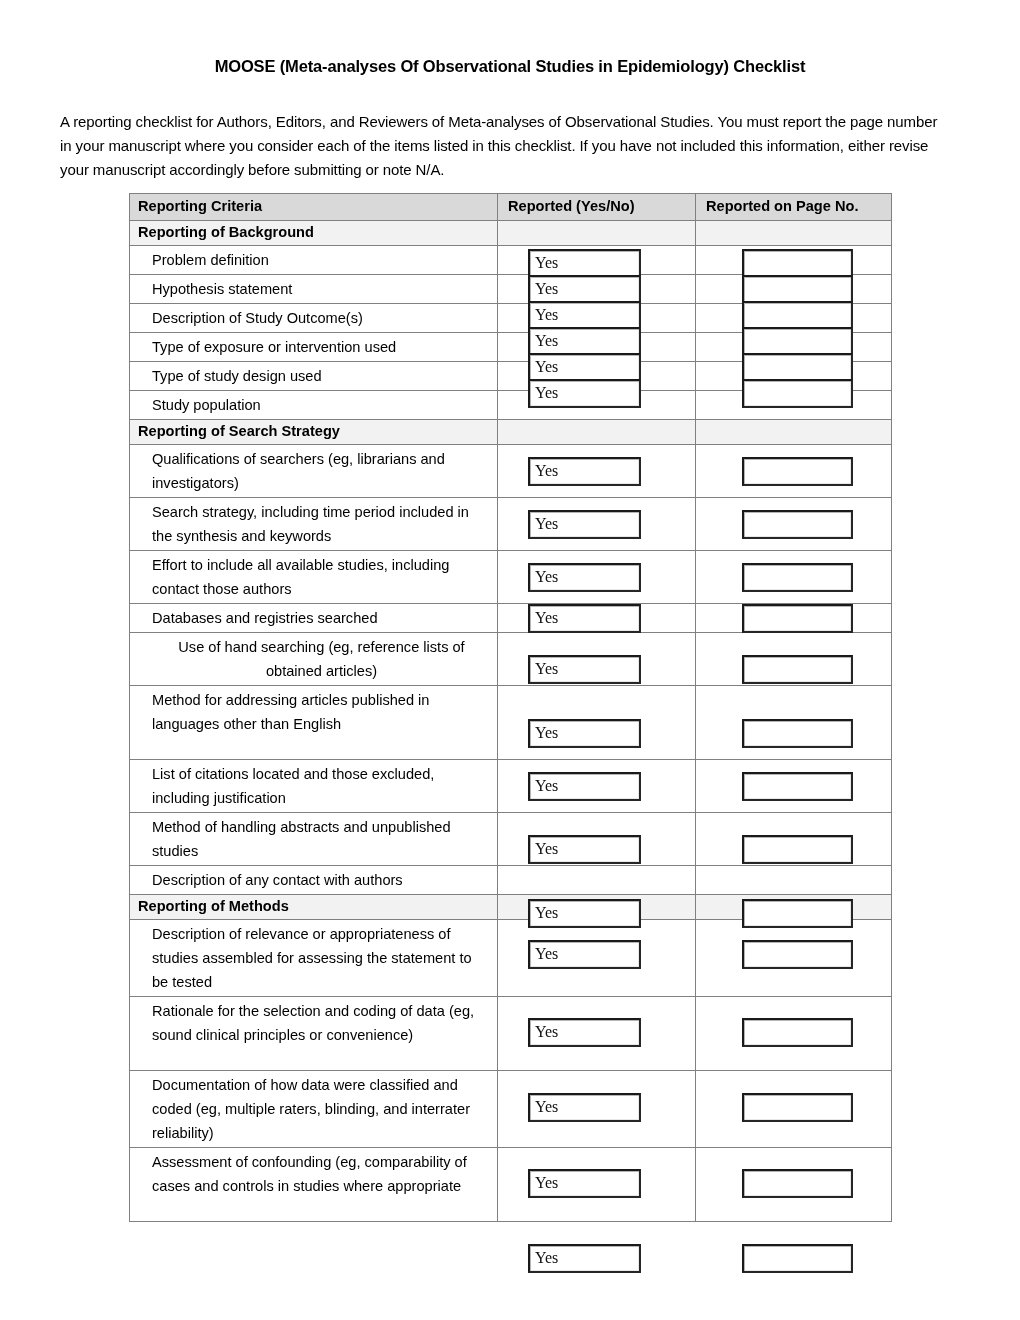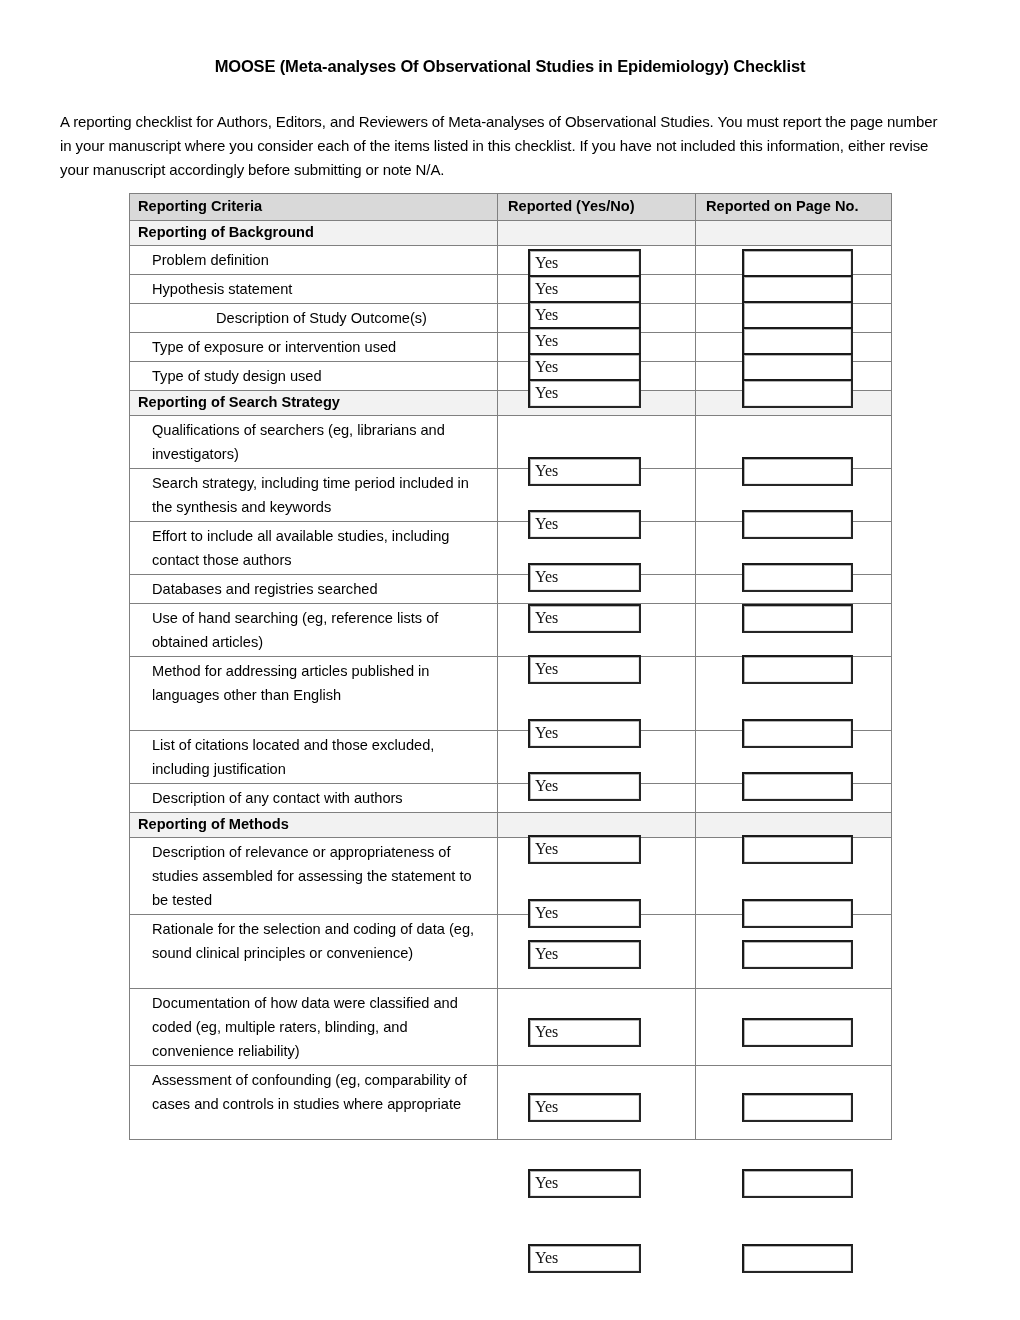--- a/index.html
+++ b/index.html
@@ -166,41 +166,48 @@
           <td class="c2"></td>
           <td class="c3"></td>
         </tr>
         <tr class="item-row" style="height: 26px; margin-top: 21px;">
           <td class="c1">
             <span class="cell-pad">Hypothesis statement</span>
           </td>
           <td class="c2"></td>
           <td class="c3"></td>
         </tr>
-        <tr class="item-row" style="height: 26px; text-align: center;">
+        <tr class="item-row" style="height: 26px;">
           <td class="c1">
             <span class="cell-pad">Description of Study Outcome(s)</span>
           </td>
           <td class="c2"></td>
           <td class="c3"></td>
         </tr>
         <tr class="item-row" style="height: 26px;">
           <td class="c1">
             <span class="cell-pad">Type of exposure or intervention used</span>
           </td>
           <td class="c2"></td>
           <td class="c3"></td>
         </tr>
         <tr class="item-row" style="height: 26px;">
           <td class="c1">
             <span class="cell-pad">Type of study design used</span>
           </td>
           <td class="c2"></td>
           <td class="c3"></td>
         </tr>
+        <tr class="item-row" style="height: 26px;">
+          <td class="c1">
+            <span class="cell-pad">Study population</span>
+          </td>
+          <td class="c2"></td>
+          <td class="c3"></td>
+        </tr>
         <tr class="section-row">
           <td class="c1">
             <span class="cell-pad">Reporting of Search Strategy</span>
           </td>
           <td class="c2"></td>
           <td class="c3"></td>
         </tr>
         <tr class="item-row" style="height: 50px;">
           <td class="c1">
             <span class="cell-pad">Qualifications of searchers (eg, librarians and investigators)</span>
@@ -222,41 +229,48 @@
           <td class="c2"></td>
           <td class="c3"></td>
         </tr>
         <tr class="item-row" style="height: 26px;">
           <td class="c1">
             <span class="cell-pad">Databases and registries searched</span>
           </td>
           <td class="c2"></td>
           <td class="c3"></td>
         </tr>
-        <tr class="item-row" style="height: 50px;">
+        <tr class="item-row" style="height: 50px; text-align: center;">
           <td class="c1">
             <span class="cell-pad">Use of hand searching (eg, reference lists of obtained articles)</span>
           </td>
           <td class="c2"></td>
           <td class="c3"></td>
         </tr>
         <tr class="item-row" style="height: 74px;">
           <td class="c1">
             <span class="cell-pad">Method for addressing articles published in languages other than English</span>
           </td>
           <td class="c2"></td>
           <td class="c3"></td>
         </tr>
         <tr class="item-row" style="height: 50px;">
           <td class="c1">
             <span class="cell-pad">List of citations located and those excluded, including justification</span>
           </td>
           <td class="c2"></td>
           <td class="c3"></td>
         </tr>
+        <tr class="item-row" style="height: 50px;">
+          <td class="c1">
+            <span class="cell-pad">Method of handling abstracts and unpublished studies</span>
+          </td>
+          <td class="c2"></td>
+          <td class="c3"></td>
+        </tr>
         <tr class="item-row" style="height: 26px;">
           <td class="c1">
             <span class="cell-pad">Description of any contact with authors</span>
           </td>
           <td class="c2"></td>
           <td class="c3"></td>
         </tr>
         <tr class="section-row">
           <td class="c1">
             <span class="cell-pad">Reporting of Methods</span>
@@ -273,21 +287,21 @@
         </tr>
         <tr class="item-row" style="height: 74px;">
           <td class="c1">
             <span class="cell-pad">Rationale for the selection and coding of data (eg, sound clinical principles or convenience)</span>
           </td>
           <td class="c2"></td>
           <td class="c3"></td>
         </tr>
         <tr class="item-row" style="height: 74px;">
           <td class="c1">
-            <span class="cell-pad">Documentation of how data were classified and coded (eg, multiple raters, blinding, and convenience reliability)</span>
+            <span class="cell-pad">Documentation of how data were classified and coded (eg, multiple raters, blinding, and interrater reliability)</span>
           </td>
           <td class="c2"></td>
           <td class="c3"></td>
         </tr>
         <tr class="item-row" style="height: 74px;">
           <td class="c1">
             <span class="cell-pad">Assessment of confounding (eg, comparability of cases and controls in studies where appropriate</span>
           </td>
           <td class="c2"></td>
           <td class="c3"></td>

